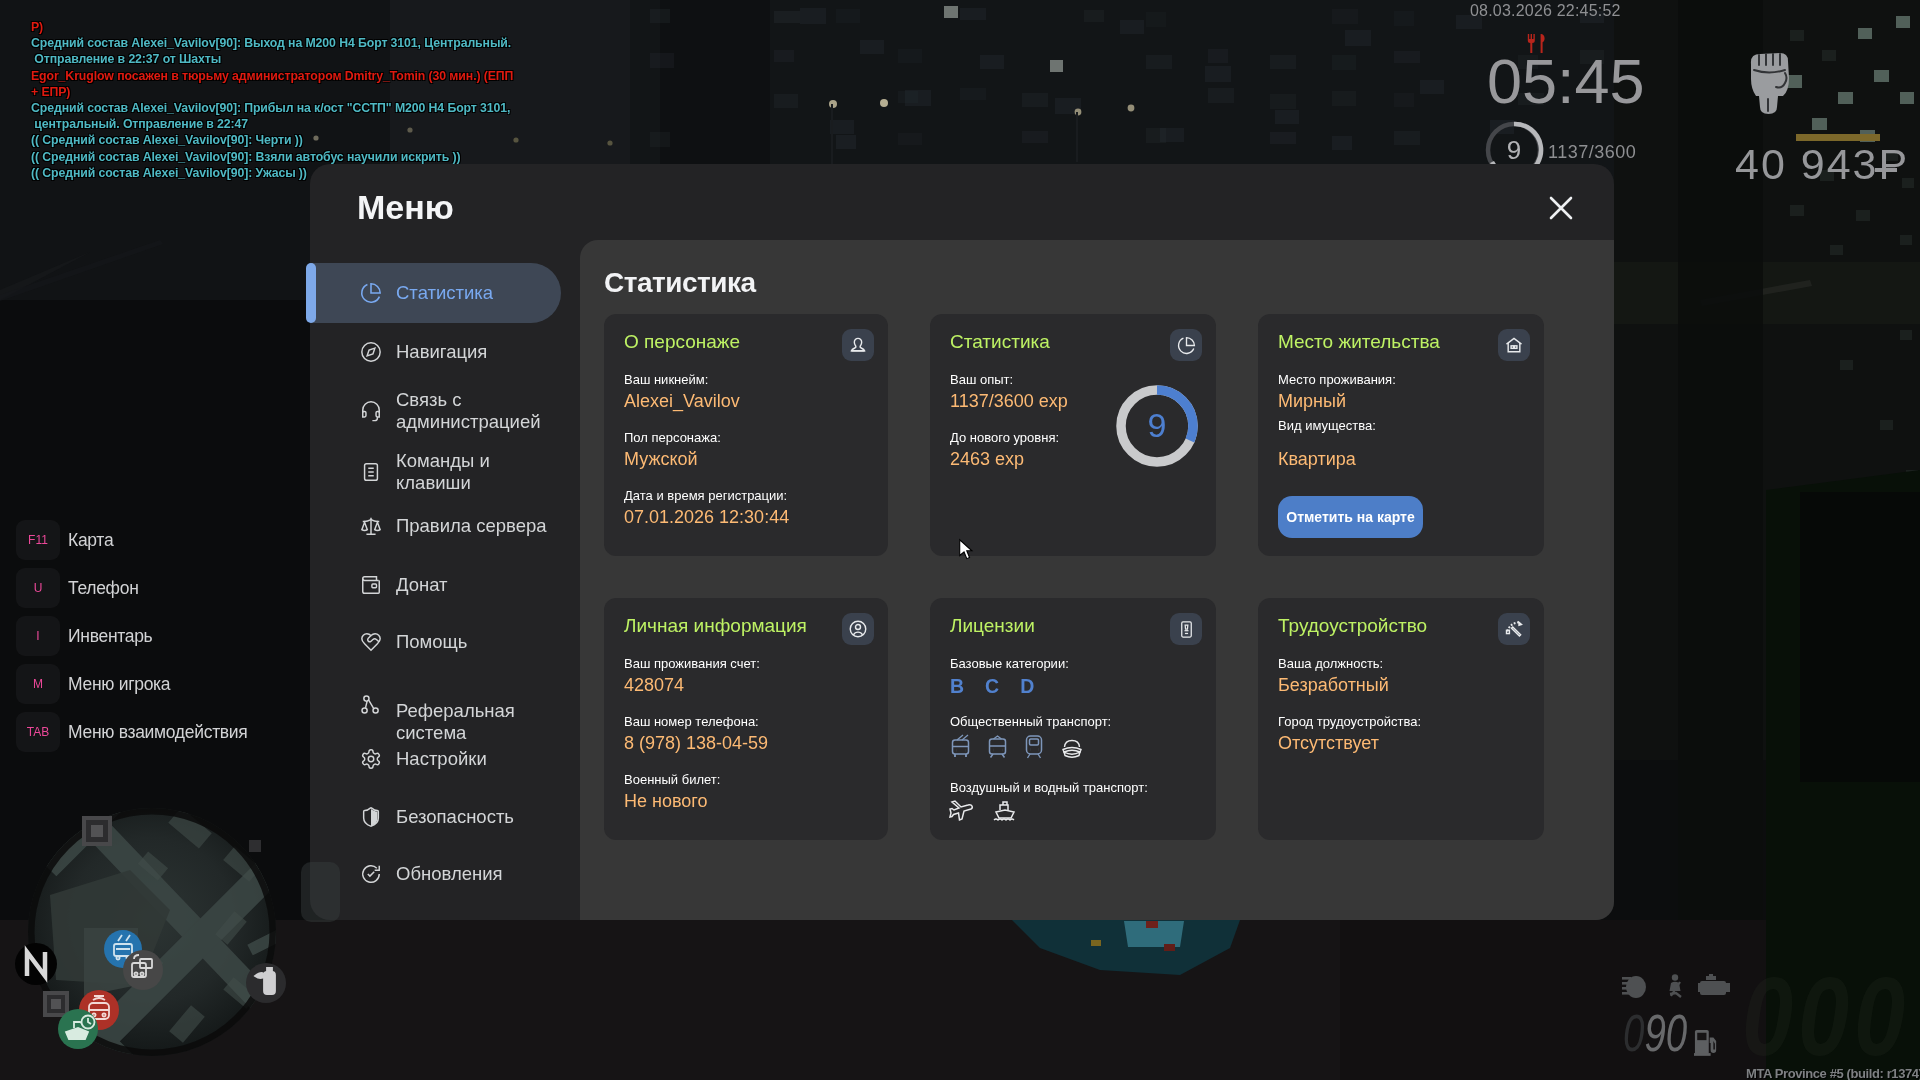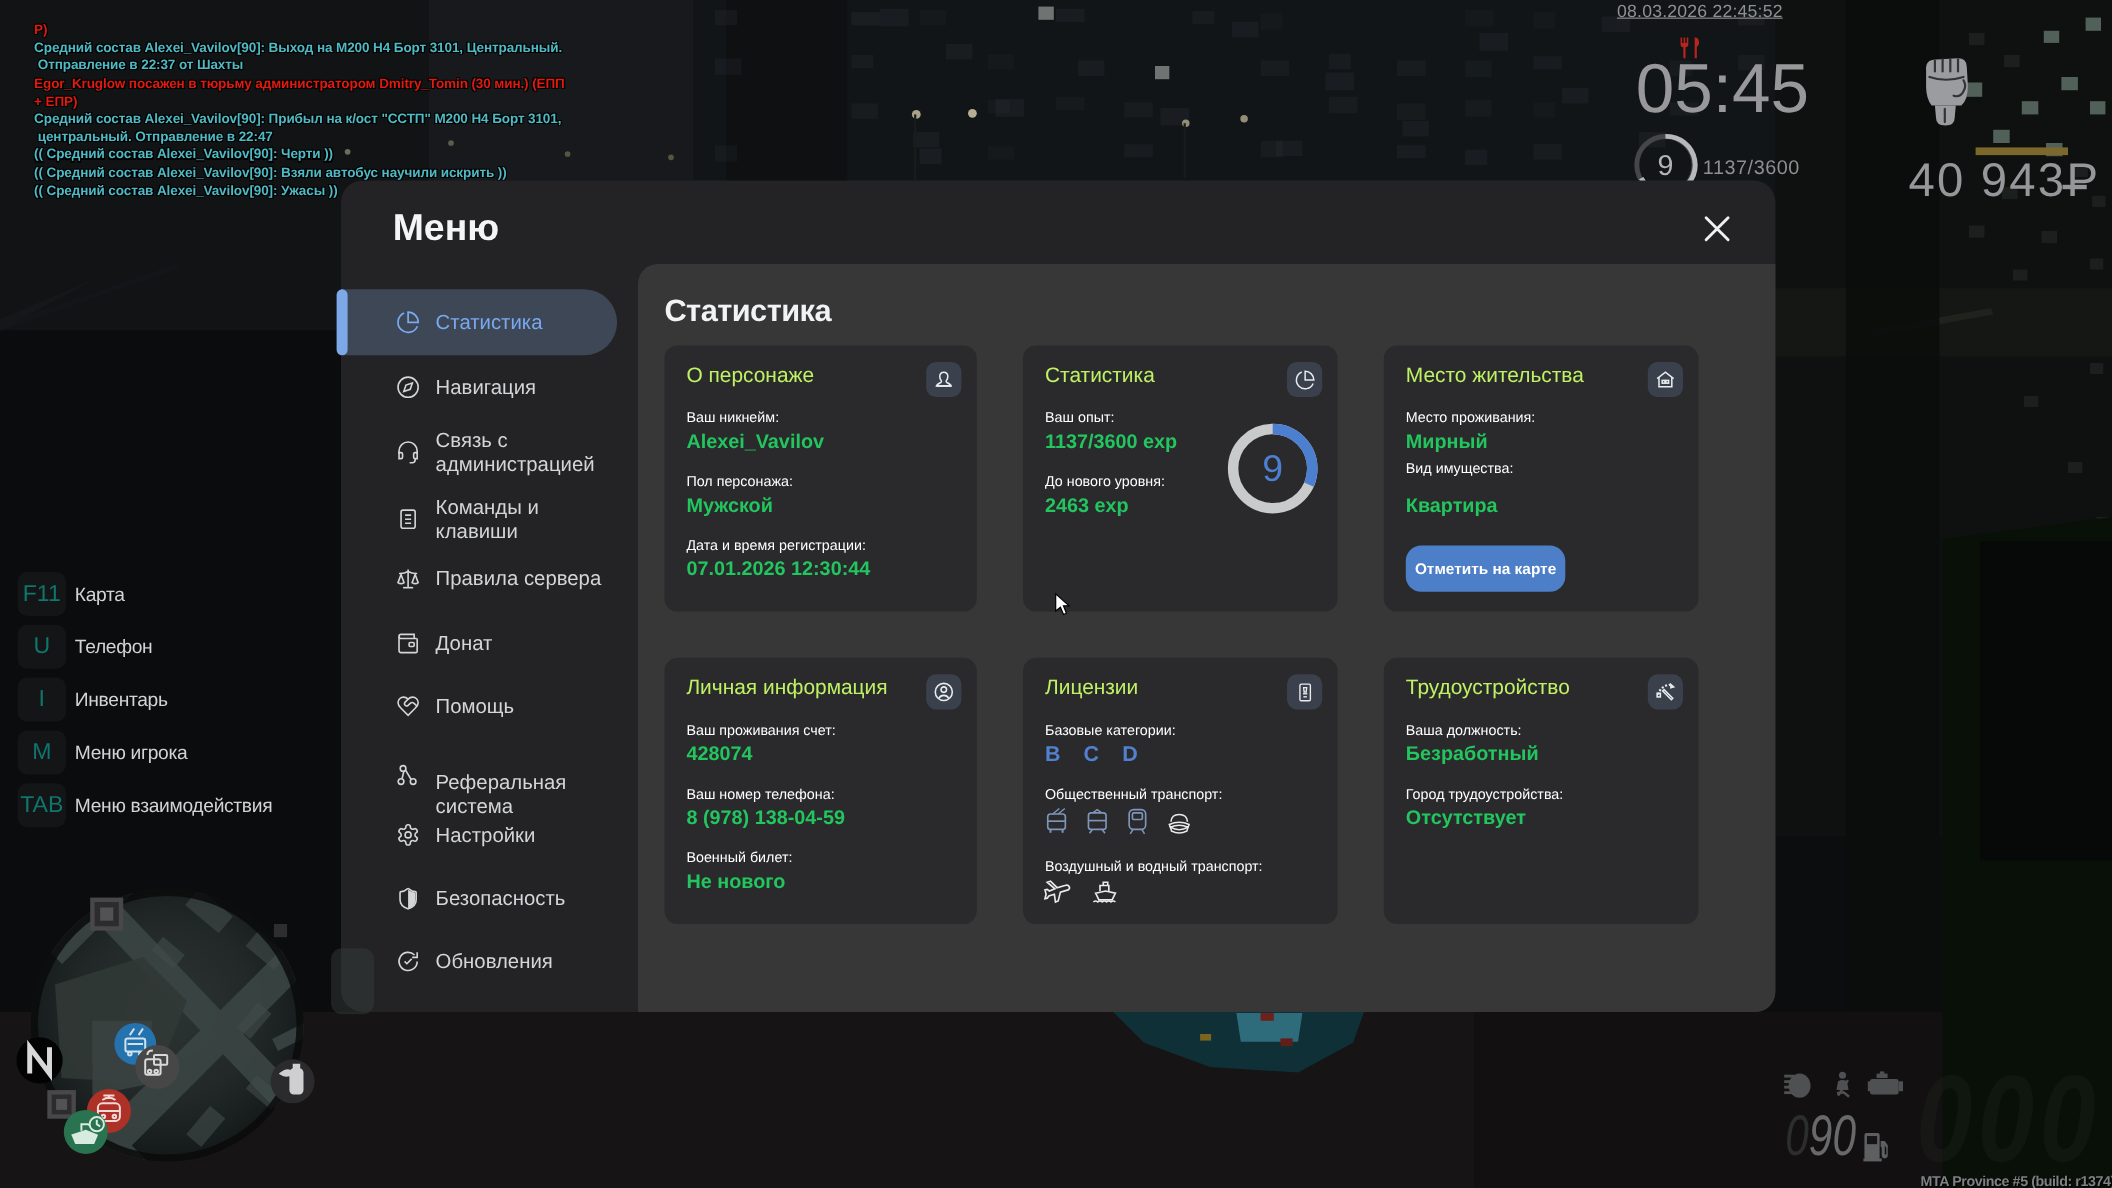--- a/index.html
+++ b/index.html
@@ -6,48 +6,48 @@
   .abs{position:absolute;}
   svg{overflow:visible;}
   #stage{position:relative;width:1920px;height:1080px;overflow:hidden;}
   
   #scene{position:absolute;inset:0;}
   
   #chat{position:absolute;left:31px;top:19px;font-size:12.3px;font-weight:bold;line-height:16.2px;letter-spacing:-.1px;
     text-shadow:1px 1px 0 #000, -1px 1px 0 #000, 1px -1px 0 #000, -1px -1px 0 #000;white-space:pre;}
   .ct{color:#4fb9c4;} .cr{color:#e01a10;}
   
-  #date{position:absolute;left:1470px;top:2px;font-size:16px;color:#8f9093;letter-spacing:.2px;text-decoration:underline;}
+  #date{position:absolute;left:1470px;top:2px;font-size:16px;color:#8f9093;letter-spacing:.2px;}
   #time{position:absolute;left:1487px;top:45px;font-size:63px;color:#98989b;letter-spacing:0px;}
   #xpnum{position:absolute;left:1548px;top:142px;font-size:18px;color:#8e8f92;letter-spacing:.5px;}
   #money{position:absolute;left:1735px;top:140px;font-size:43px;color:#96979a;letter-spacing:2px;}
   #goldbar{position:absolute;left:1796px;top:134px;width:84px;height:7px;background:#7c682a;}
   
   .hkrow{position:absolute;left:16px;height:40px;}
   .keycap{position:absolute;left:0;top:0;height:40px;border-radius:9px;background:rgba(36,36,40,.38);
-    color:#0f766e;font-size:21px;display:flex;align-items:center;justify-content:center;}
+    color:#ec4899;font-size:12px;display:flex;align-items:center;justify-content:center;}
   .hklabel{position:absolute;left:52px;top:0;height:40px;display:flex;align-items:center;color:#d2d3d5;font-size:17.5px;letter-spacing:-.3px;white-space:nowrap;}
   
   #panel{position:absolute;left:310px;top:164px;width:1304px;height:756px;background:#232325;border-radius:20px;}
   #ptitle{position:absolute;left:47px;top:24px;font-size:34px;font-weight:bold;color:#f4f5f7;}
   #pclose{position:absolute;left:1238px;top:31px;width:26px;height:26px;}
   #content{position:absolute;left:270px;top:76px;width:1034px;height:680px;background:#373737;border-radius:18px 0 18px 0;}
   #chead{position:absolute;left:24px;top:27px;letter-spacing:-.5px;font-size:28px;font-weight:bold;color:#f2f3f5;}
   
   .sitem{position:absolute;left:86px;color:#d3d5d7;font-size:18.5px;line-height:22px;white-space:nowrap;}
   .sicon{position:absolute;left:50px;width:22px;height:22px;}
   #pill{position:absolute;left:0;top:99px;width:251px;height:60px;background:#3e4755;border-radius:0 30px 30px 0;}
   #pillbar{position:absolute;left:-4px;top:99px;width:10px;height:60px;background:#7ea9e9;border-radius:5px;z-index:3;}
   
   .card{position:absolute;width:286px;height:242px;background:#2a2a2c;border-radius:12px;}
   .cardtitle{position:absolute;left:20px;top:17px;font-size:19px;color:#bef264;}
   .cbtn{position:absolute;right:14px;top:15px;width:32px;height:32px;border-radius:9px;background:#3a414d;
     display:flex;align-items:center;justify-content:center;}
   .clabel{position:absolute;left:20px;font-size:13px;color:#ffffff;white-space:nowrap;}
-  .cvalue{position:absolute;left:20px;font-size:18px;font-weight:bold;color:#22c55e;white-space:nowrap;}
+  .cvalue{position:absolute;left:20px;font-size:18px;font-weight:normal;color:#fdba74;white-space:nowrap;}
   #mapbtn{position:absolute;left:20px;top:182px;width:145px;height:42px;border-radius:14px;background:#4d7ec8;
     color:#fff;font-size:14px;font-weight:bold;display:flex;align-items:center;justify-content:center;}
   .bcd{color:#5181ce;font-weight:bold;font-size:19.5px;letter-spacing:0;}
   
   #speed{position:absolute;left:1623px;top:1003px;font-size:52px;font-style:italic;color:#68696b;letter-spacing:0;transform:scaleX(.74);transform-origin:0 0;}
   #speed .dim{color:#2c2d2f;}
   #mta{position:absolute;left:1746px;top:1066px;font-size:13px;letter-spacing:-.4px;font-weight:bold;color:#7e8083;white-space:nowrap;
     text-shadow:1px 1px 1px #000;}
   #rub{position:relative;display:inline-block;}
   #rub::after{content:"";position:absolute;left:-4px;top:28px;width:22px;height:3.5px;background:#96979a;}

